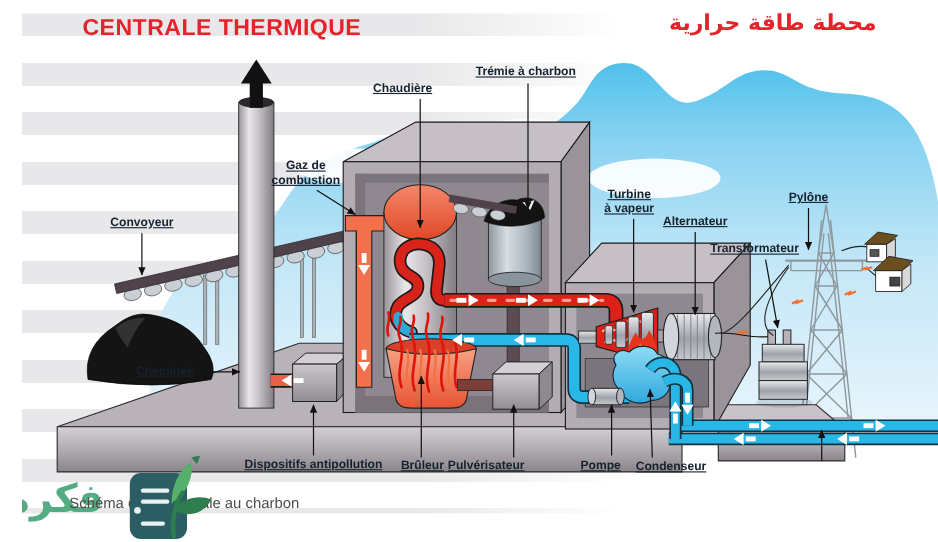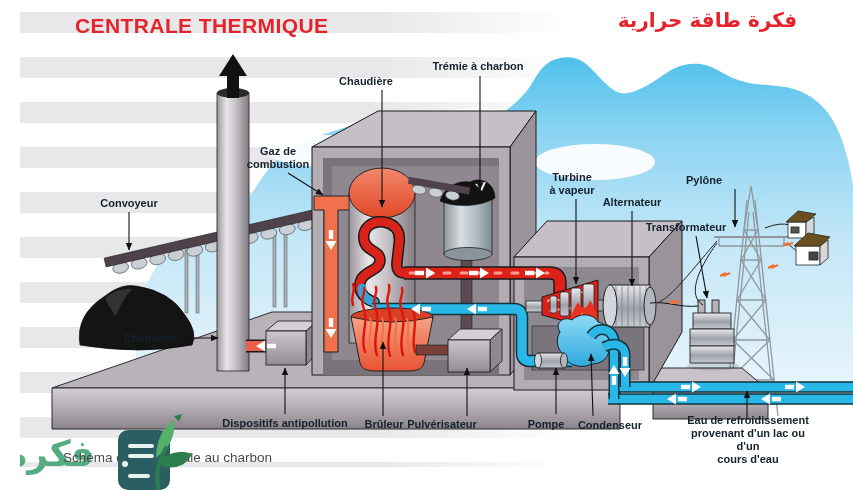--- a/index.html
+++ b/index.html
@@ -5,21 +5,21 @@
   html,body{margin:0;padding:0;background:#fff;}
   #stage{position:relative;width:853px;height:493px;overflow:hidden;background:#fff;
          font-family:"Liberation Sans",sans-serif;margin-left:20px;}
   #stripes{position:absolute;left:0;top:12px;width:853px;height:455px;
     background:repeating-linear-gradient(180deg,#e8e8ea 0 21px,#ffffff 21px 45px);
     -webkit-mask-image:linear-gradient(90deg,#000 0%,#000 42%,transparent 64%);
     mask-image:linear-gradient(90deg,#000 0%,#000 42%,transparent 64%);}
   #diagram-svg{position:absolute;left:0;top:0;}
   .dlabel{position:absolute;transform:translate(-50%,-50%);
     font:700 11px/1.18 "Liberation Sans",sans-serif;color:#15212d;
-    white-space:pre-line;text-align:center;}
+    white-space:pre-line;text-align:center;text-decoration:underline;}
   #title-fr{position:absolute;left:55px;top:14px;font:700 21px/1.1 "Liberation Sans",sans-serif;
     color:#e4232b;letter-spacing:.4px;}
   #title-ar{position:absolute;right:76px;top:8px;font:700 20px/1.2 "DejaVu Sans",sans-serif;
     color:#e4232b;direction:rtl;}
   #caption{position:absolute;left:43px;top:450px;font:400 13.5px/1.2 "Liberation Sans",sans-serif;
     color:#4a4a4a;}
   #wm-word{position:absolute;left:-14px;top:436px;font:700 36px/1 "DejaVu Sans",sans-serif;
     color:#4aa87c;opacity:.95;}
   #wm-logo{position:absolute;left:92px;top:414px;}
 </style>
@@ -361,41 +361,38 @@
       <line x1="265" y1="414" x2="265" y2="368" marker-end="url(#ah)"></line>
       <line x1="363" y1="416" x2="363" y2="342" marker-end="url(#ah)"></line>
       <line x1="447" y1="416" x2="447" y2="368" marker-end="url(#ah)"></line>
       <line x1="536" y1="414" x2="536" y2="368" marker-end="url(#ah)"></line>
       <line x1="573" y1="416" x2="571" y2="354" marker-end="url(#ah)"></line>
       <line x1="727" y1="419" x2="727" y2="391" marker-end="url(#ah)"></line>
     </g>
   </svg>
 
   <div id="title-fr">CENTRALE THERMIQUE</div>
-  <div id="title-ar">فكرة طاقة حرارية</div>
+  <div id="title-ar">محطة طاقة حرارية</div>
   <div id="labels-layer" style="position:absolute;left:0;top:0;width:853px;height:493px;">
       <div class="dlabel" style="left: 109px; top: 203px;">Convoyeur</div>
       <div class="dlabel" style="left: 130px; top: 338px;">Cheminée</div>
       <div class="dlabel" style="left: 258px; top: 158px;">Gaz de
 combustion</div>
       <div class="dlabel" style="left: 346px; top: 81px;">Chaudière</div>
       <div class="dlabel" style="left: 458px; top: 66px;">Trémie à charbon</div>
       <div class="dlabel" style="left: 552px; top: 184px;">Turbine
 à vapeur</div>
       <div class="dlabel" style="left: 612px; top: 202px;">Alternateur</div>
       <div class="dlabel" style="left: 666px; top: 227px;">Transformateur</div>
-      <div class="dlabel" style="left: 684px; top: 180px;">Pylône</div>
+      <div class="dlabel" style="left: 715px; top: 180px;">Pylône</div>
       <div class="dlabel" style="left: 265px; top: 423px;">Dispositifs antipollution</div>
       <div class="dlabel" style="left: 364px; top: 424px;">Brûleur</div>
       <div class="dlabel" style="left: 422px; top: 424px;">Pulvérisateur</div>
       <div class="dlabel" style="left: 526px; top: 424px;">Pompe</div>
       <div class="dlabel" style="left: 590px; top: 425px; text-align: right;">Condenseur</div>
-      <div class="dlabel" style="left: 728px; top: 440px;">Eau de refroidissement
-provenant d'un lac ou d'un
-cours d'eau</div>
     </div>
 
   <div id="wm-word">فكرة</div>
   <div id="caption">Schéma d'une centrale au charbon</div>
 
   <svg id="wm-logo" width="86" height="80" viewBox="0 0 86 80">
     <g>
       <rect x="6" y="16" width="52" height="60" rx="10" fill="#2b5e63"></rect>
       <rect x="16" y="30" width="26" height="4" rx="2" fill="#e8f2ee"></rect>
       <rect x="16" y="40" width="26" height="4" rx="2" fill="#e8f2ee"></rect>

